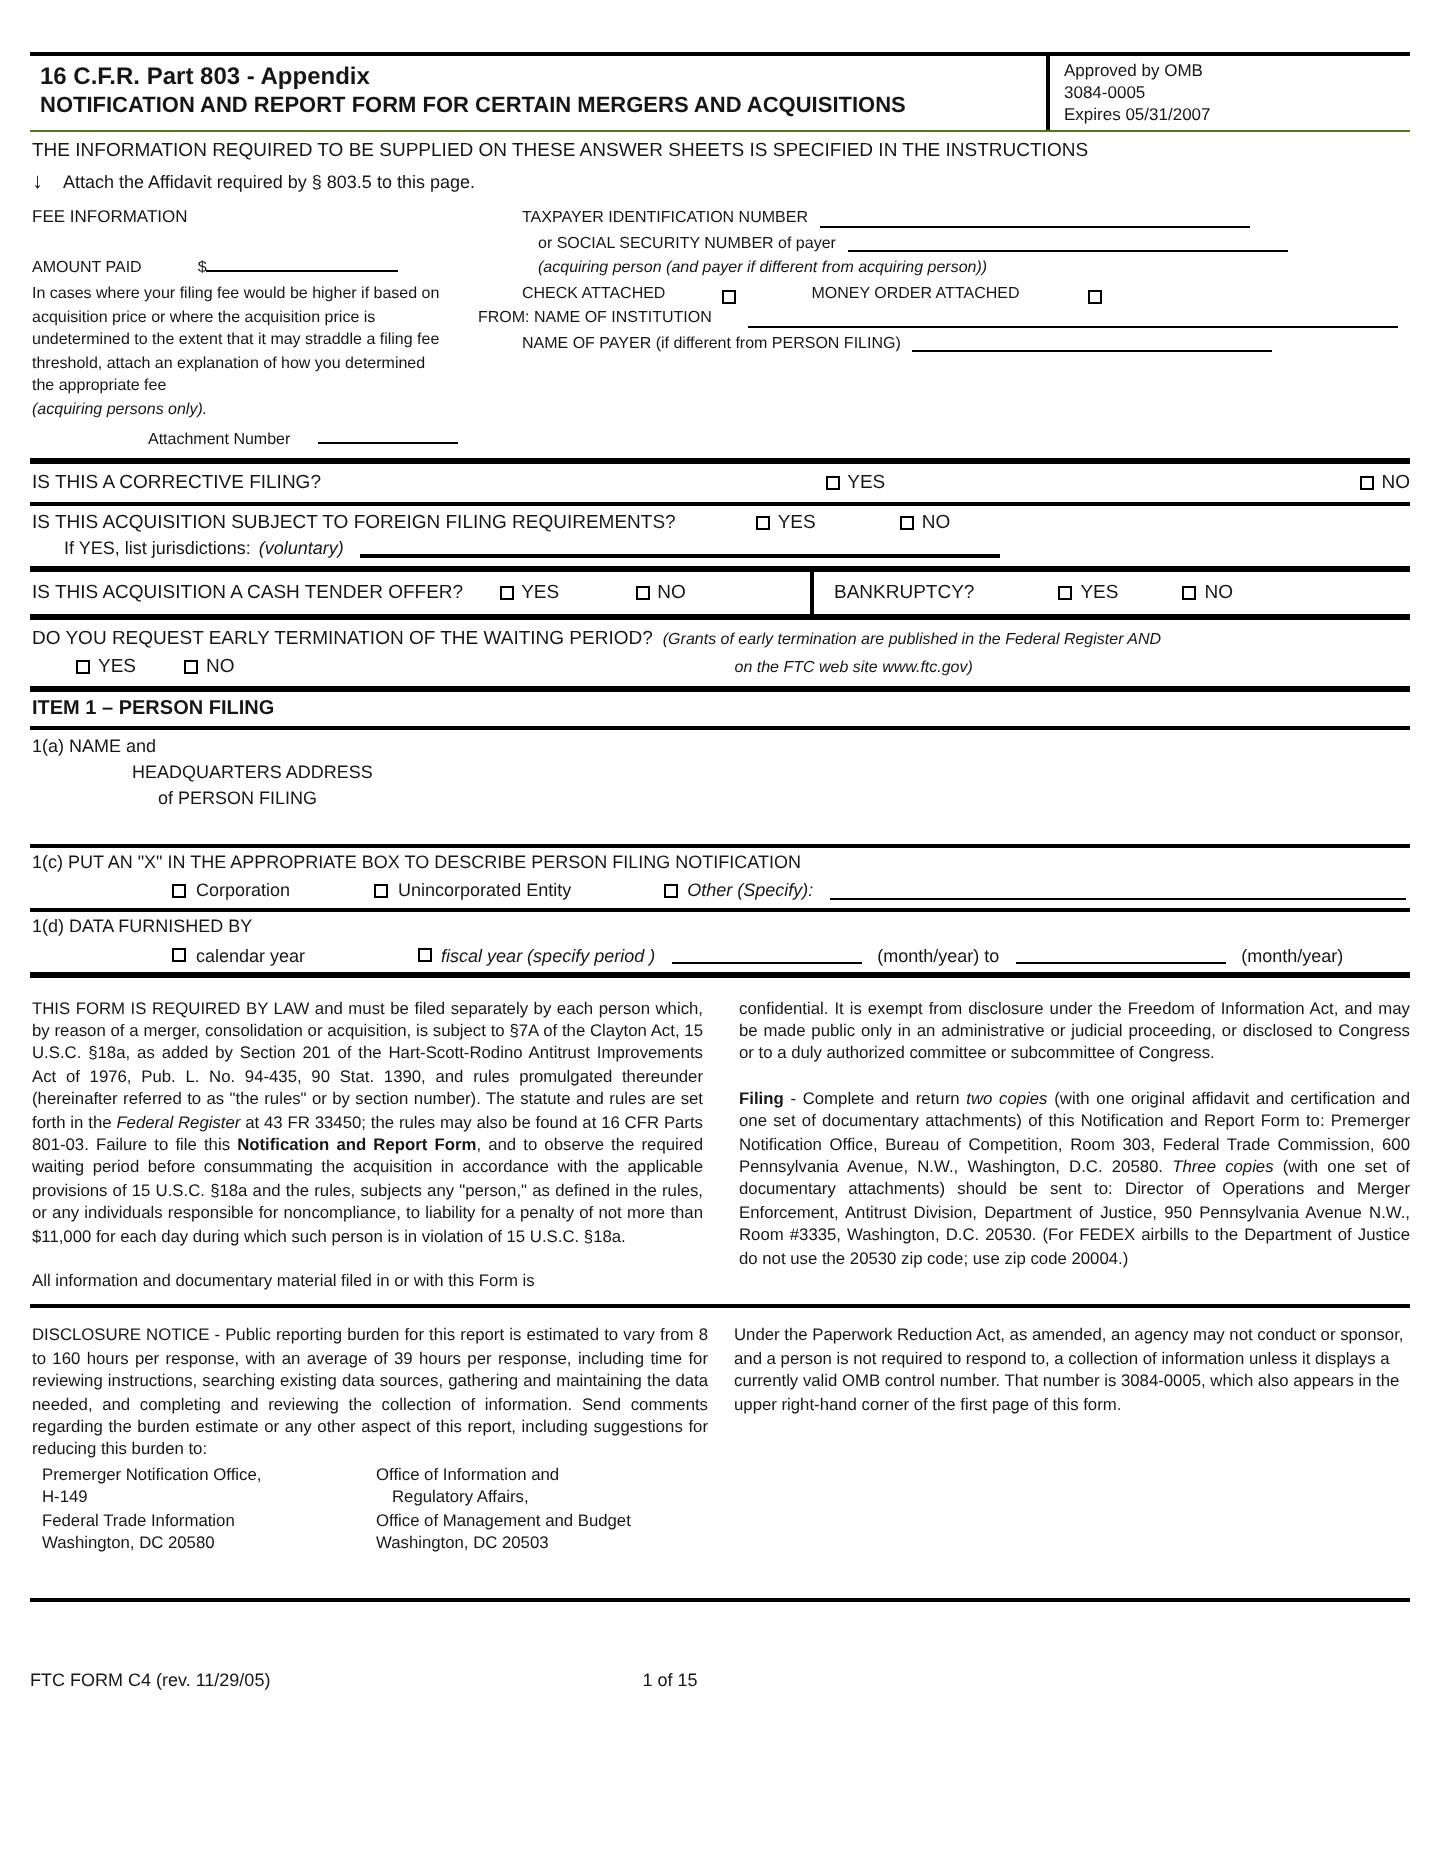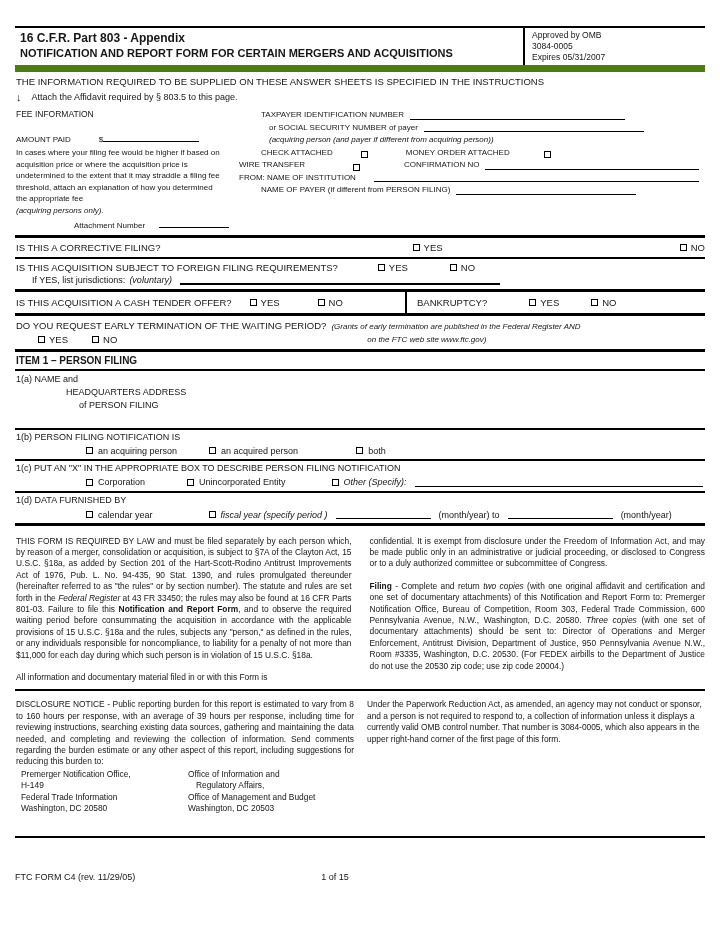--- a/index.html
+++ b/index.html
@@ -7,21 +7,21 @@
   body { font-family:"Liberation Sans", sans-serif; color:#161616; }
   .page { width:720px; height:931px; padding:24px 15px 0 15px; overflow:hidden; }
 
   
   .tx-row { display:flex; justify-content:flex-end; align-items:center; gap:16px; height:36px; }
   .tx-label { font-size:9.5px; letter-spacing:.2px; transform:translateY(2px); }
   .tx-boxes { display:flex; gap:6px; }
   .tbox { width:23px; height:28px; border:3px solid #000; background:#fff; }
 
   
-  .header-box { border-top:2px solid #000; border-bottom:7px solid #4d7c0f; display:flex; margin-top:2px; }
+  .header-box { border-top:2px solid #000; border-bottom:1px solid #4d7c0f; display:flex; margin-top:2px; }
   .header-left { flex:1; padding:3px 0 3px 5px; }
   .h-part { font-size:12px; font-weight:bold; }
   .h-title { font-size:11px; font-weight:bold; margin-top:2px; }
   .header-right { width:182px; border-left:2px solid #000; padding:2px 0 2px 7px; font-size:8.5px; line-height:11px; }
   .instr { font-size:9.5px; padding:4px 0 1px 1px; }
   .affidavit { font-size:9px; padding:3px 0 4px 1px; display:flex; align-items:center; gap:10px; }
   .arrow { font-size:11px; }
 
   
   .fee { border-bottom:3px solid #000; display:flex; font-size:8px; line-height:11.5px; padding:2px 0 3px 0; min-height:110px; }
@@ -146,26 +146,20 @@
       <div class="row pad30 it">
         <span>(acquiring person (and payer if different from acquiring person))</span>
       </div>
       <div class="row pad22">
         <span>CHECK ATTACHED</span>
         <span class="cb" style="margin-left:28px;"></span>
         <span style="margin-left:38px;">MONEY ORDER ATTACHED</span>
         <span class="cb" style="margin-left:34px;"></span>
       </div>
       <div class="row">
-        <span>WIRE TRANSFER</span>
-        <span class="cb" style="margin-left:48px;"></span>
-        <span style="margin-left:44px;">CONFIRMATION NO</span>
-        <span class="fl grow"></span>
-      </div>
-      <div class="row">
         <span>FROM: NAME OF INSTITUTION</span>
         <span class="fl grow" style="margin-left:18px;"></span>
       </div>
       <div class="row pad22">
         <span>NAME OF PAYER (if different from PERSON FILING)</span>
         <span class="fl grow" style="max-width:180px;"></span>
       </div>
     </div>
   </div>
 
@@ -246,37 +240,20 @@
   </div>
 
   <div class="item-title">ITEM 1 – PERSON FILING</div>
 
   <div class="i-sec i1a">
     <div>1(a) NAME and</div>
     <div class="ind1">HEADQUARTERS ADDRESS</div>
     <div class="ind2">of PERSON FILING</div>
   </div>
 
-  <div class="i-sec">
-    <div>1(b) PERSON FILING NOTIFICATION IS</div>
-    <div class="opts">
-      <span class="opt">
-          <span class="cb"></span>
-          <span>an acquiring person</span>
-        </span>
-      <span class="opt" style="margin-left:32px;">
-          <span class="cb"></span>
-          <span>an acquired person</span>
-        </span>
-      <span class="opt" style="margin-left:58px;">
-          <span class="cb"></span>
-          <span>both</span>
-        </span>
-    </div>
-  </div>
 
   <div class="i-sec">
     <div>1(c) PUT AN "X" IN THE APPROPRIATE BOX TO DESCRIBE PERSON FILING NOTIFICATION</div>
     <div class="opts">
       <span class="opt">
           <span class="cb"></span>
           <span>Corporation</span>
         </span>
       <span class="opt" style="margin-left:42px;">
           <span class="cb"></span>

